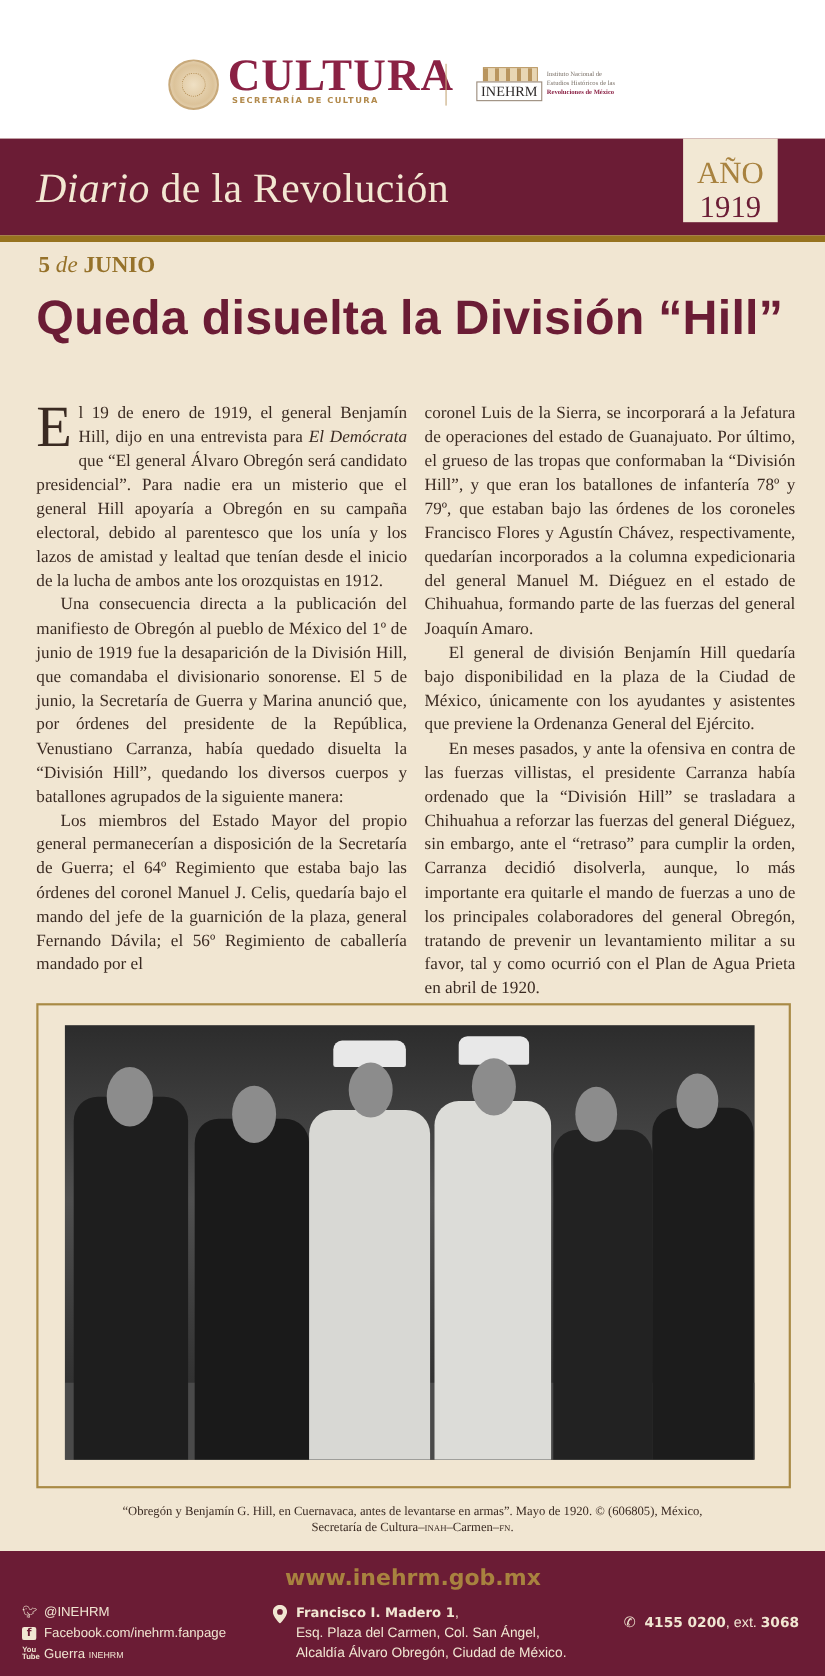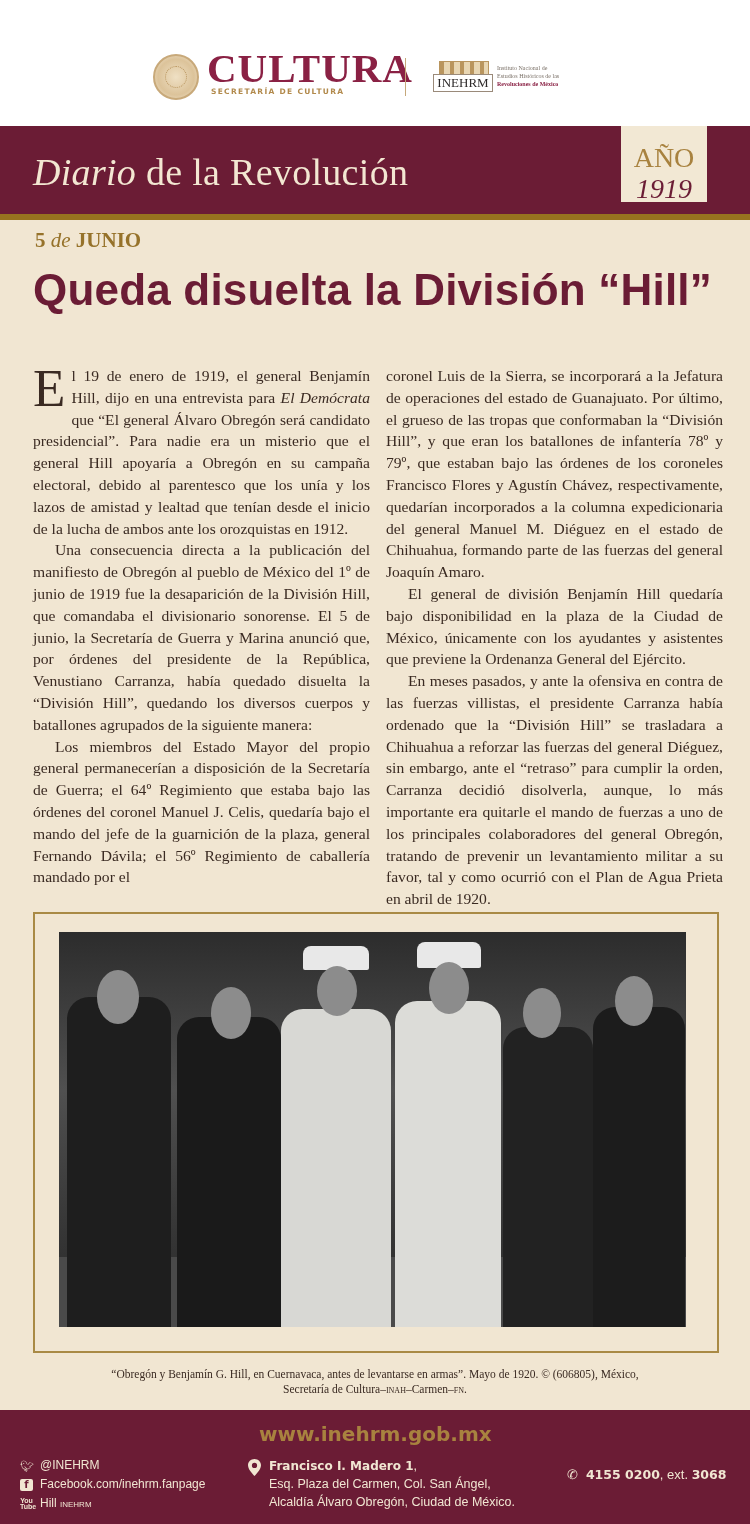--- a/index.html
+++ b/index.html
@@ -16,21 +16,21 @@
   .inehrm-bldg { position:absolute; left:6px; top:0; width:50px; height:14px; background: repeating-linear-gradient(90deg, #b9955e 0 4px, #e8d6b3 4px 10px); border: 1px solid #b9955e; }
   .inehrm-name { position:absolute; left:0; top:13px; width:60px; height:18px; border:1px solid #9a8a7a; background:#fff; font-family: "Liberation Serif", serif; font-size: 13px; color:#2e2a2a; text-align:center; line-height:16px; }
   .inehrm-desc { position: absolute; left: 497px; top: 64px; font-family: "Liberation Serif", serif; font-size: 6px; line-height: 8px; color: #7a7067; }
   .inehrm-desc .red { color: #8a2144; font-weight: bold; }
 
   .banner { position: absolute; left: 0; top: 126px; width: 750px; height: 88px; background: #6b1c35; }
   .banner-title { position: absolute; left: 33px; top: 148px; font-family: "Liberation Serif", serif; font-size: 38px; color: #f3e7d2; line-height: 48px; letter-spacing: 0.3px; }
   .banner-title em { }
   .year-box { position: absolute; left: 621px; top: 126px; width: 86px; height: 76px; background: #f2e8d4; text-align: center; font-family: "Liberation Serif", serif; color: #8a2144; }
   .year-label { display:block; font-size: 28px; line-height: 30px; padding-top: 17px; color:#a8823f; }
-  .year-value { display:block; font-size: 28px; line-height: 32px; color:#6b1c35;font-style:italic; }
+  .year-value { display:block; font-size: 28px; line-height: 32px; color:#6b1c35; }
   .gold-rule { position: absolute; left: 0; top: 214px; width: 750px; height: 6px; background: #97731f; }
 
   .date { position: absolute; left: 35px; top: 228px; font-family: "Liberation Serif", serif; font-size: 21px; color: #96722a; font-weight: bold; }
   .date em { font-style: italic; font-weight: normal; }
   .headline { position: absolute; left: 33px; top: 265px; font-family: Liberation Sans, sans-serif; font-size: 44px; font-weight: bold; color: #6b1c35; letter-spacing: 0.2px; }
 
   .col { position: absolute; top: 365px; width: 337px; font-size: 15.6px; line-height: 21.8px; text-align: justify; hyphens: manual; color: #3a2a22; }
   .col-left { left: 33px; }
   .col-right { left: 386px; }
   .col p { text-indent: 22px; }
@@ -137,21 +137,21 @@
   <div class="social-row">
       <span class="sicon">🐦︎</span>
       <span>@INEHRM</span>
     </div>
   <div class="social-row">
       <span class="sicon fb">f</span>
       <span>Facebook.com/inehrm.fanpage</span>
     </div>
   <div class="social-row">
       <span class="sicon yt">You<br>Tube</span>
-      <span><span>Hill </span><span class="sc2">inehrm</span></span>
+      <span><span>Guerra </span><span class="sc2">inehrm</span></span>
     </div>
 </div>
 
 <div class="address">
   <svg class="pin" viewBox="0 0 13 17">
       <path d="M6.5 0C2.9 0 0 2.8 0 6.3 0 11 6.5 17 6.5 17S13 11 13 6.3C13 2.8 10.1 0 6.5 0zm0 9a2.6 2.6 0 1 1 0-5.2 2.6 2.6 0 0 1 0 5.2z" fill="#f1e6d2"></path>
     </svg>
   <div class="addr-lines">
     <div><b>Francisco I. Madero 1</b><span>,</span></div>
     <div>Esq. Plaza del Carmen, Col. San Ángel,</div>

